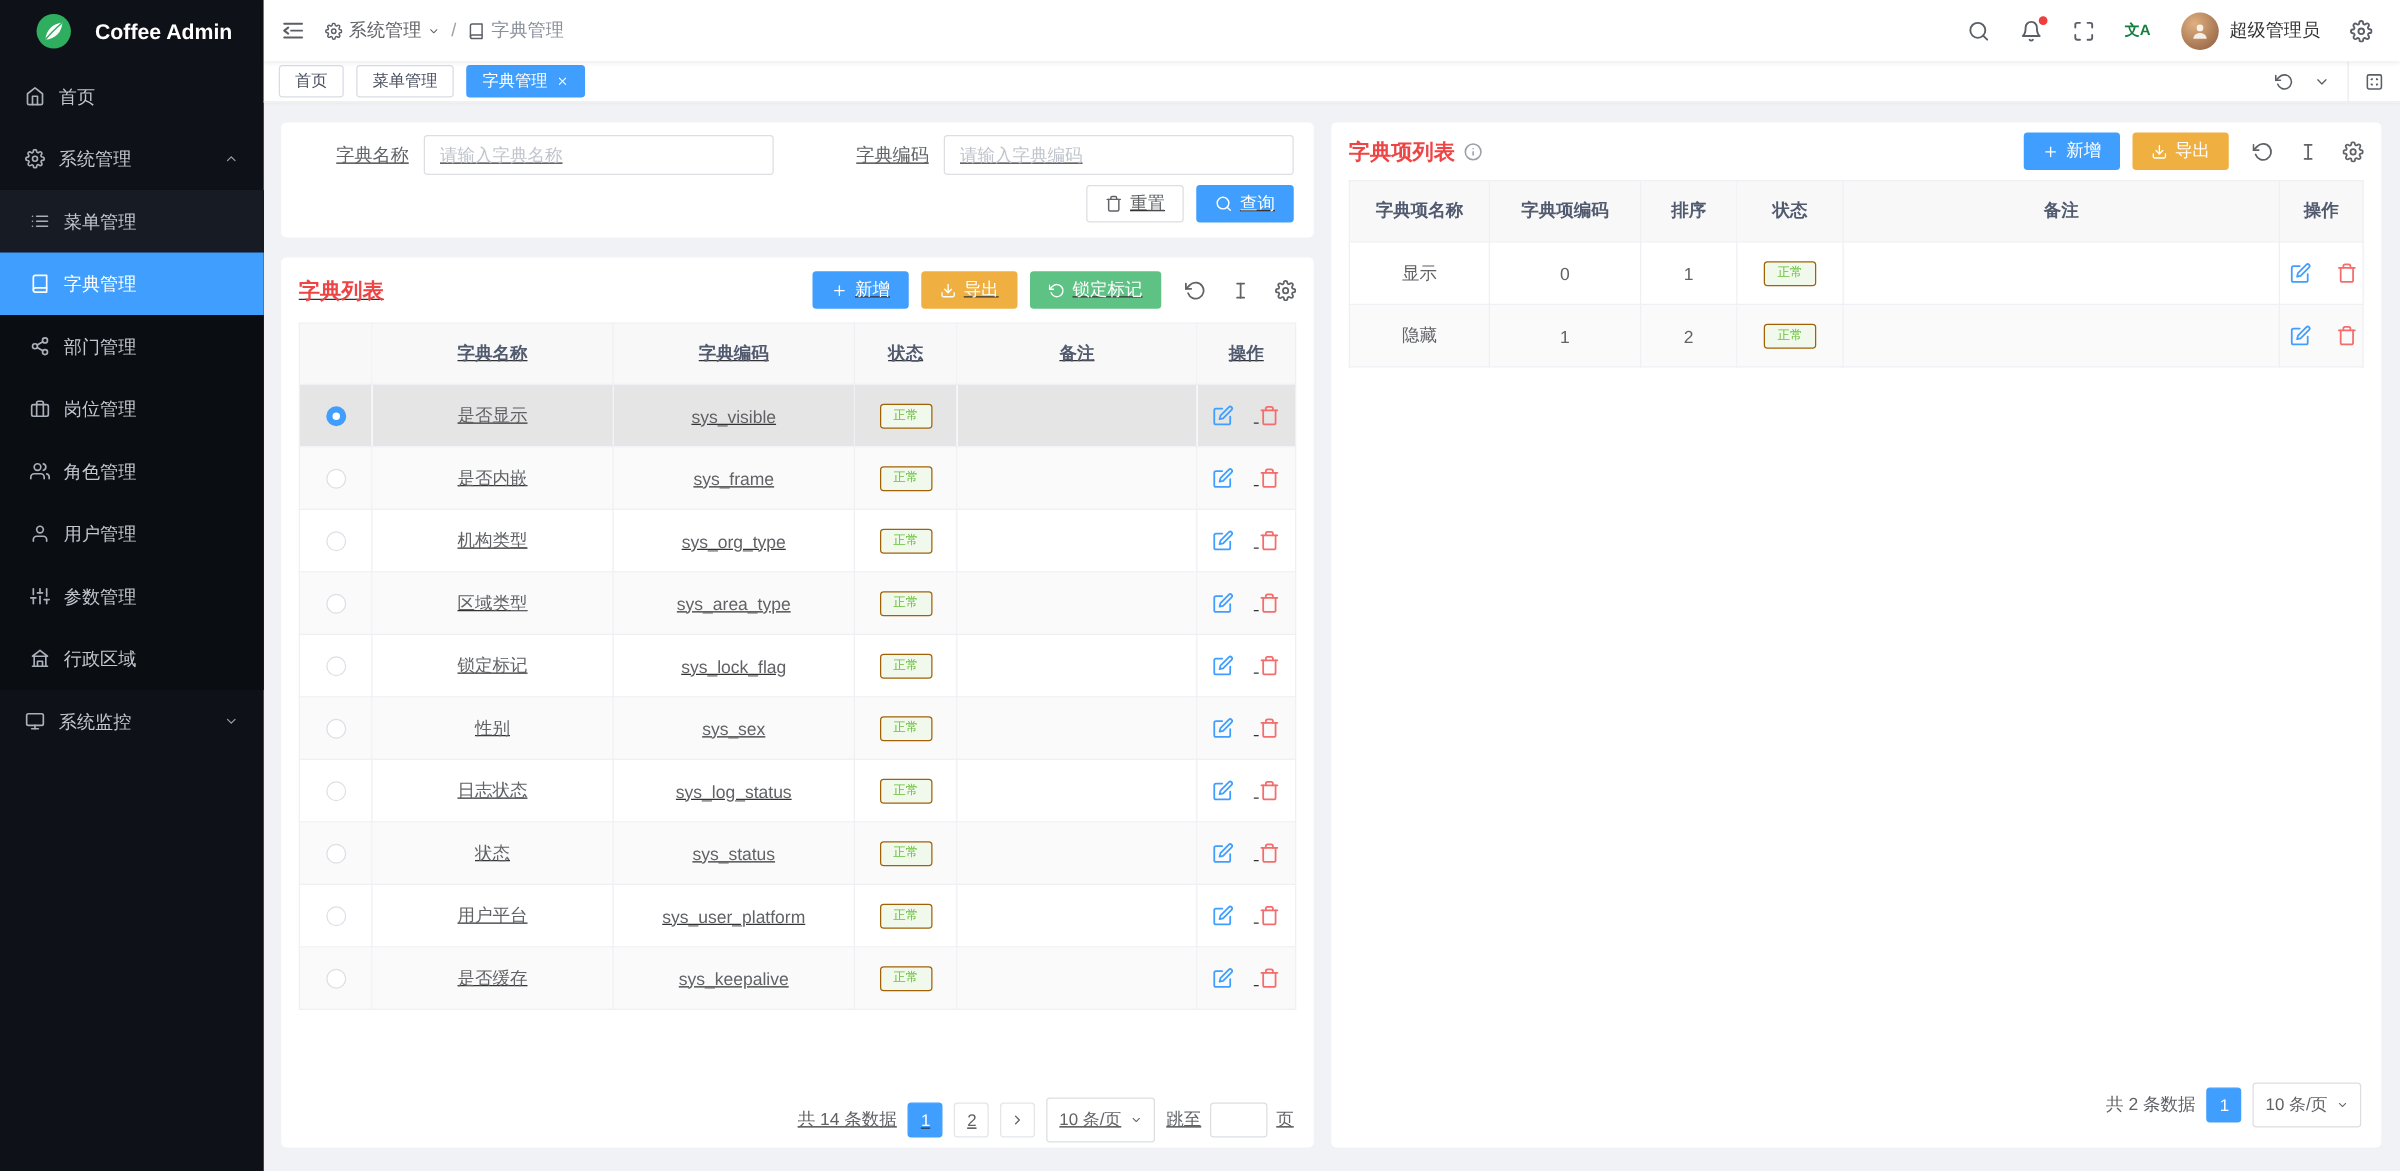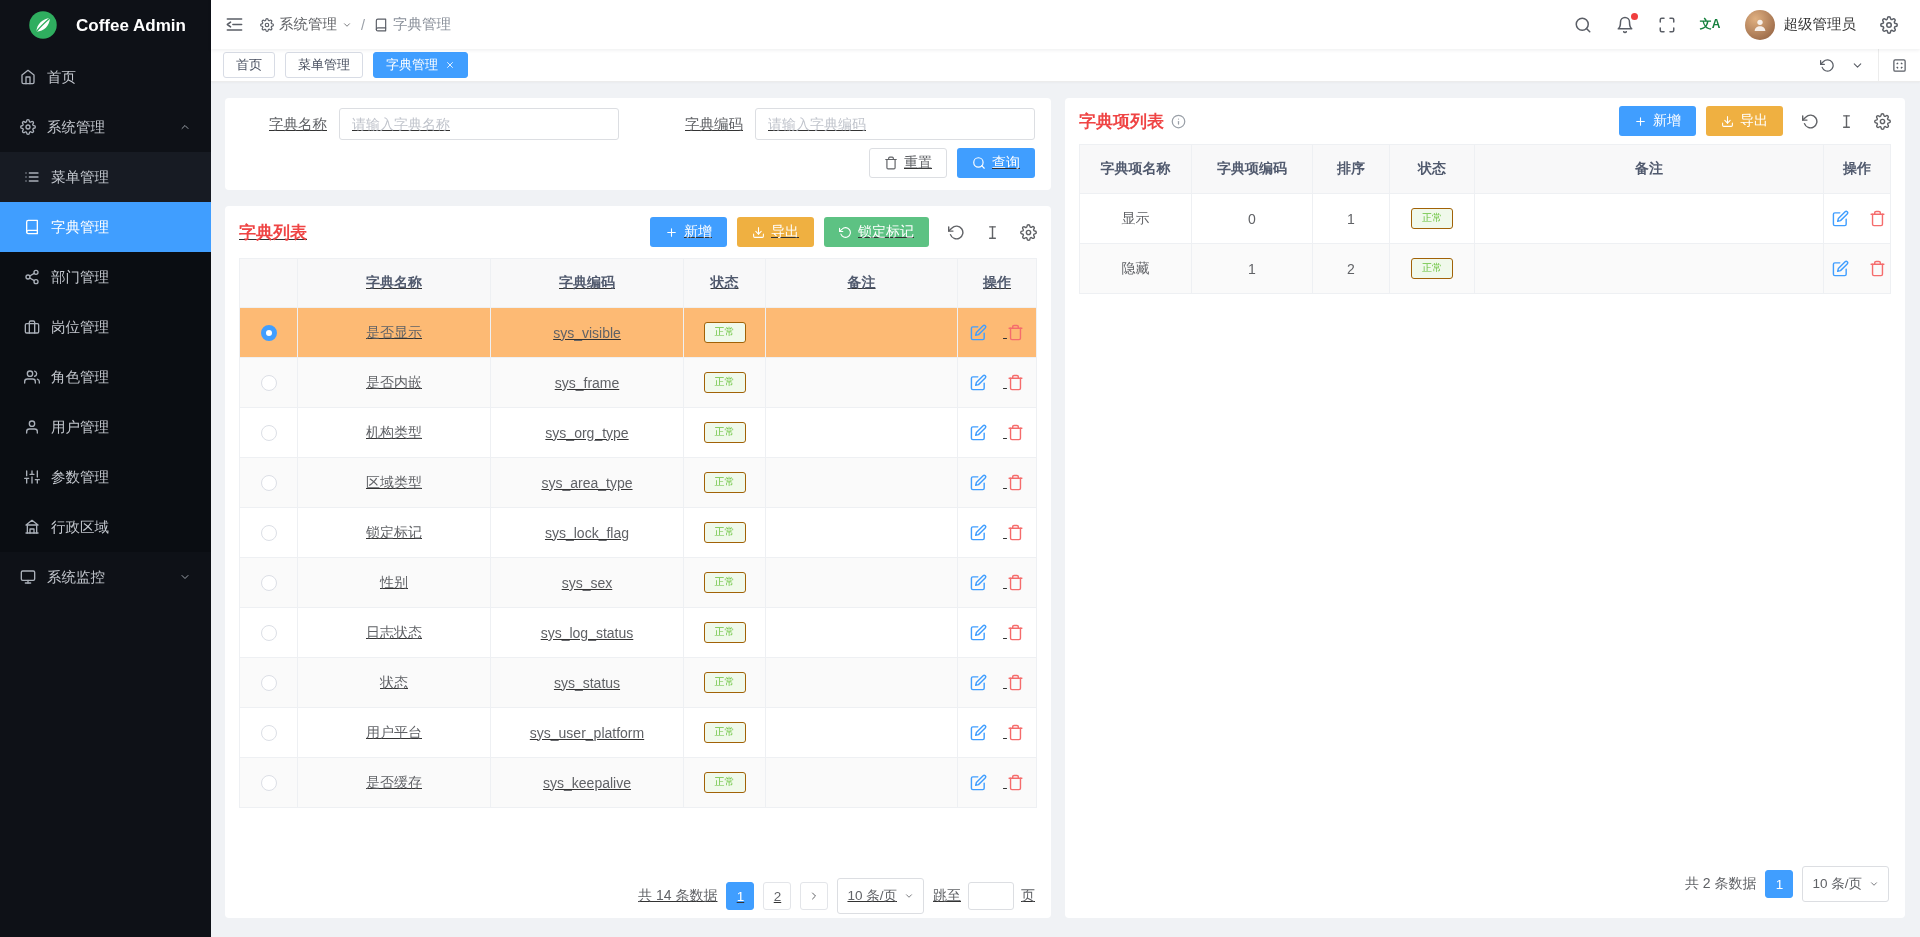--- a/index.html
+++ b/index.html
@@ -82,21 +82,21 @@
   .right-card .card-header{height:46px;}
   .card-title{font-size:17px;font-weight:bold;color:#ef4444;display:flex;align-items:center;gap:7px;}
   .info-ic{color:#9aa0a8;display:flex;}
   .header-actions{margin-left:auto;display:flex;align-items:center;gap:10px;}
   .tool-icon{color:#606266;display:flex;align-items:center;cursor:pointer;margin-left:9px;}
 
   table{width:100%;border-collapse:collapse;table-layout:fixed;}
   th,td{border:1px solid #eef0f3;text-align:center;font-size:14px;color:#606266;height:50px;padding:0 8px;overflow:hidden;white-space:nowrap;}
   thead th{background:#f8f8f9;color:#515a6e;font-weight:bold;height:49px;}
   tbody tr:nth-child(even) td{background:#fafafa;}
-  tbody tr.selected td{background:#fdba74;}
+  tbody tr.selected td{background:#e5e5e5;}
   tbody tr{cursor:pointer;}
 
   .radio{width:16px;height:16px;border-radius:50%;border:1px solid #dcdfe6;background:#fff;display:inline-block;vertical-align:middle;cursor:pointer;}
   .radio.checked{border:5px solid var(--primary);}
 
   .badge{display:inline-block;padding:3px 10px;font-size:10px;line-height:1.25;color:var(--badge-green);background:#f0f9eb;border:1px solid #a16207;border-radius:3px;}
 
   .act{display:inline-flex;vertical-align:middle;cursor:pointer;}
   .act.edit{color:var(--primary);margin-right:16px;}
   .act.del{color:var(--danger);}

